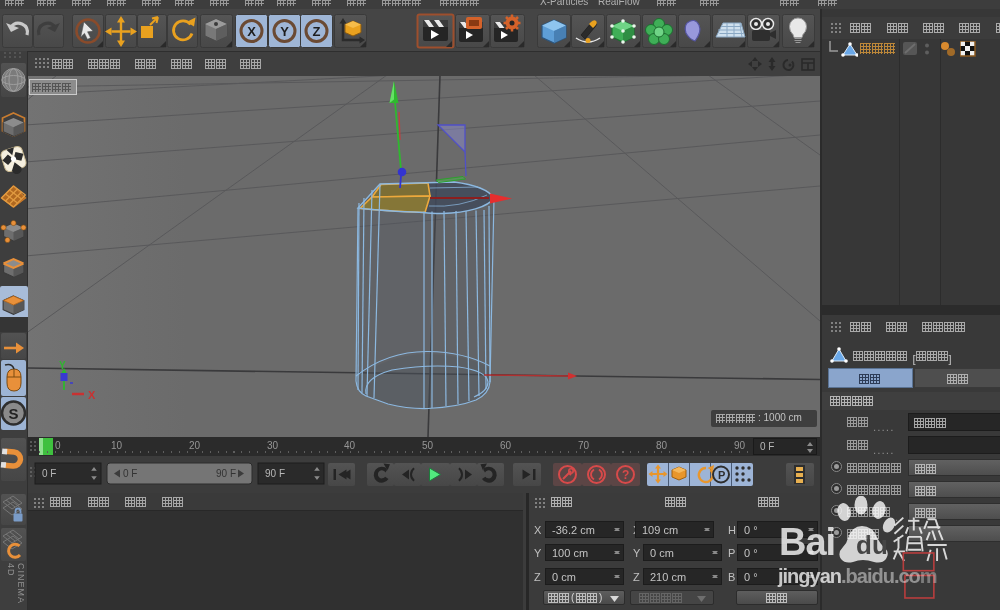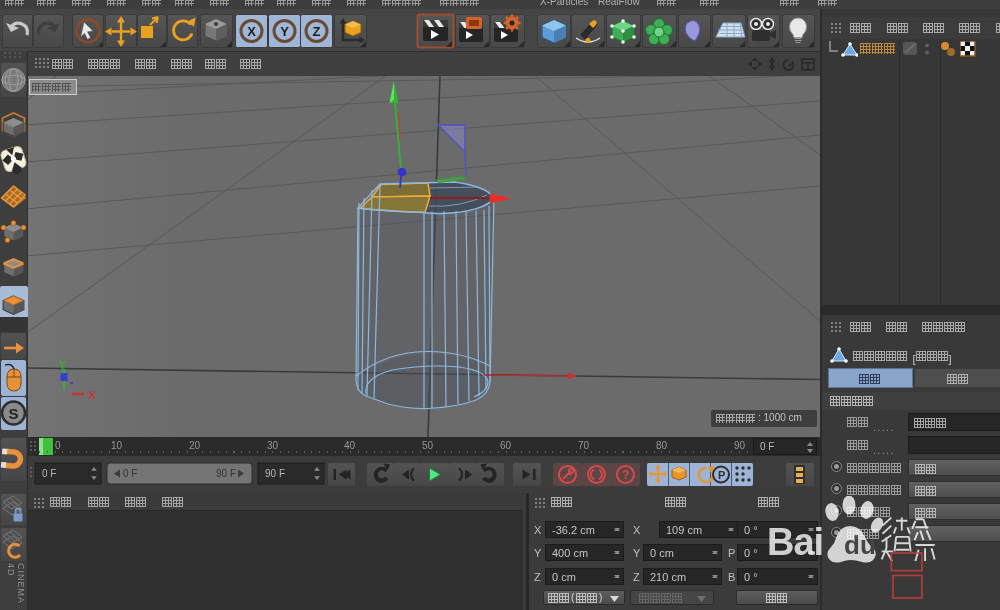--- a/index.html
+++ b/index.html
@@ -682,26 +682,26 @@
 <div class="txt" style="left:104px;top:31px;color:#c0c0c0;font-size:11px">X</div>
 <div class="txt" style="left:104px;top:54px;color:#c0c0c0;font-size:11px">Y</div>
 <div class="txt" style="left:104px;top:78px;color:#c0c0c0;font-size:11px">Z</div>
 <div class="txt" style="left:199px;top:31px;color:#c0c0c0;font-size:11px">H</div>
 <div class="txt" style="left:199px;top:54px;color:#c0c0c0;font-size:11px">P</div>
 <div class="txt" style="left:199px;top:78px;color:#c0c0c0;font-size:11px">B</div>
 <div class="cbox" style="left:16px;top:28px">
       <span>-36.2 cm</span>
     </div>
 <div class="cbox" style="left:16px;top:51px">
-      <span>400 cm</span>
+      <span>100 cm</span>
     </div>
 <div class="cbox" style="left:16px;top:75px">
       <span>0 cm</span>
     </div>
-<div class="cbox" style="left:130px;top:28px">
+<div class="cbox" style="left:106px;top:28px">
       <span>109 cm</span>
     </div>
 <div class="cbox" style="left:114px;top:51px">
       <span>0 cm</span>
     </div>
 <div class="cbox" style="left:114px;top:75px">
       <span>210 cm</span>
     </div>
 <div class="cbox" style="left:208px;top:28px;width:81px">
       <span>0 °</span>
@@ -848,21 +848,21 @@
 <div class="row" style="left:25px;top:192px;--c:#b4b4b4"><i class="g"></i><i class="g"></i><i class="g"></i><i class="g"></i><span style="color:#969696;font-size:10px;letter-spacing:1.5px;position:relative;top:0">&nbsp;..</span></div>
 <div class="dd" style="left:86px;top:188px;width:93px">
 <div class="row" style="left:6px;top:4px;--c:#cccccc"><i class="g"></i><i class="g"></i></div>
 </div>
 <div class="radio" style="left:9px;top:212px"></div>
 <div class="row" style="left:25px;top:214px;--c:#b4b4b4"><i class="g"></i><i class="g"></i><i class="g"></i></div>
 <div class="dd" style="left:86px;top:210px;width:93px"></div>
 </div>
 </div>
 
-<div class="abs" id="watermark" style="left:0;top:0;width:896px;height:610px;pointer-events:none">
+<div class="abs" id="watermark" style="left:12px;top:0;width:896px;height:610px;pointer-events:none">
 <div class="abs" style="left:767px;top:521px;color:rgba(255,255,255,.78);font-size:38px;font-weight:bold;letter-spacing:-1px">Bai</div>
 <svg class="abs" style="left:822px;top:496px;opacity:.78" width="62" height="70" viewBox="0 0 62 70">
 <g fill="#fff">
 <ellipse cx="10" cy="16" rx="6.5" ry="9" transform="rotate(-12 10 16)"></ellipse>
 <ellipse cx="27" cy="9" rx="6.5" ry="9.5"></ellipse>
 <ellipse cx="45" cy="14" rx="6.5" ry="9" transform="rotate(14 45 14)"></ellipse>
 <ellipse cx="55" cy="29" rx="5.5" ry="8" transform="rotate(28 55 29)"></ellipse>
 <path d="M14 42 q4 -12 14 -12 q10 0 15 11 q3 7 8 11 q5 5 1 11 q-4 5 -12 3 q-6 -2 -11 -2 q-5 0 -10 2 q-8 2 -12 -3 q-4 -6 2 -12 q4 -4 5 -9 z"></path>
 </g>
 <g fill="none" stroke="#3c3c3c" stroke-width="0"></g>
@@ -874,13 +874,14 @@
 <path d="M3 12 L14 2 M3 22 L14 12 M2 32 L14 24 M8 26 v14 M2 44 h14 M8 40 l-6 14 M8 44 l7 12"></path>
 <path d="M20 6 h14 M27 2 v16 M20 14 l-3 8 M34 14 l3 8 M20 26 h16 M20 34 h16 M20 42 h16 M20 26 l-2 18 M36 26 l2 18"></path>
 <path d="M44 6 l-4 10 M44 4 h10 M54 4 l4 12 M44 14 h16 M47 20 l-4 10 M50 18 l4 12 M58 18 l5 12"></path>
 <path d="M44 36 h24 M48 42 l-4 14 M56 40 v16 M64 40 l4 14"></path>
 </g>
 <g stroke="#e84040" stroke-width="2" fill="none" opacity=".9">
 <rect x="14" y="46" width="38" height="22"></rect>
 <rect x="16" y="74" width="36" height="28"></rect>
 </g>
 </svg>
+<div class="abs" style="left:766px;top:565px;color:rgba(255,255,255,.75);font-size:20px;font-weight:bold;letter-spacing:-1px">jingyan<span style="opacity:.6">.baidu.co</span><span style="opacity:.45">m</span></div>
 </div>
 
 </body></html>

